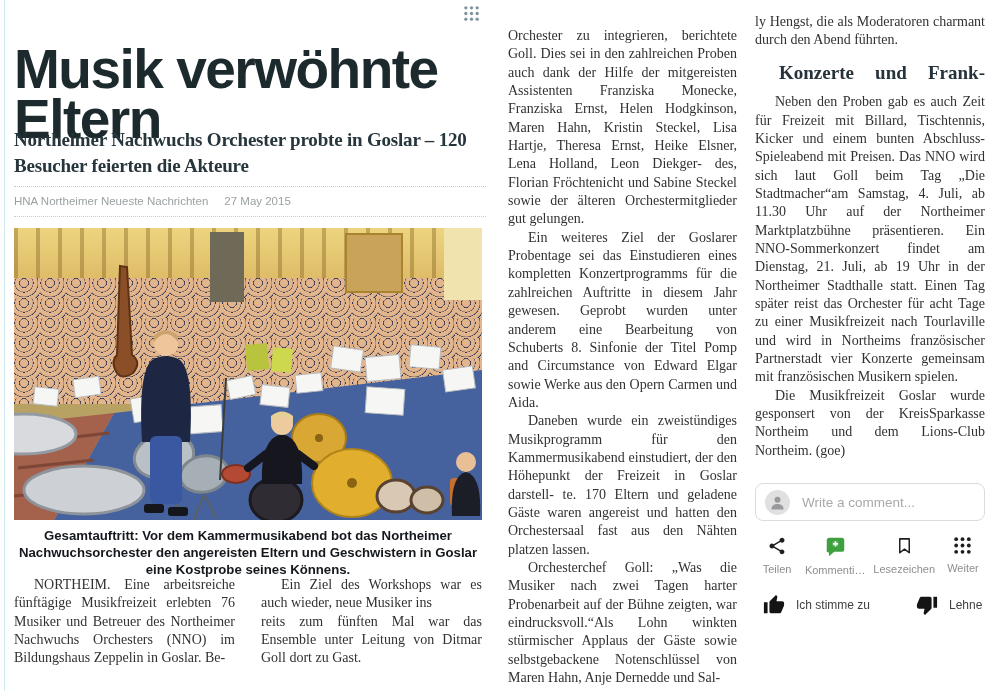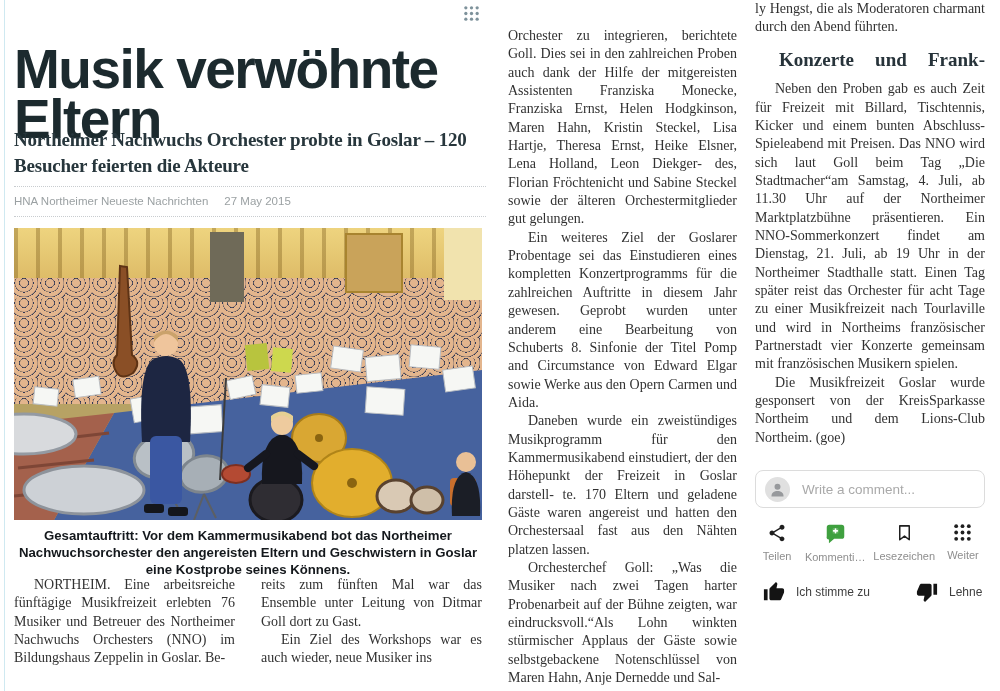--- a/index.html
+++ b/index.html
@@ -34,21 +34,21 @@
            font-family:"Liberation Sans",sans-serif;font-weight:700;
            font-size:13.2px;line-height:17px;color:#14181c;}
   .bodycols{position:absolute;top:576px;left:0;width:468px;height:115px;overflow:hidden;
             display:flex;gap:26px;}
   .bodycols>div{width:221px;}
 
   
   .para{margin:0;font-size:14px;line-height:18.35px;text-align:justify;color:#313131;}
   .para.ind{text-indent:20px;}
   #midcol{position:absolute;left:508px;top:17px;width:229px;height:691px;overflow:hidden;padding-top:10px;box-sizing:border-box;}
-  #rightcol{position:absolute;left:755px;top:0;width:230px;height:691px;overflow:hidden;padding-top:0;box-sizing:border-box;}
+  #rightcol{position:absolute;left:755px;top:0;width:230px;height:691px;overflow:hidden;padding-top:13px;box-sizing:border-box;}
   .subhead{margin:13px 0 11px 0;font-weight:700;font-size:19px;line-height:19.5px;color:#27333a;}
   .subhead-l1{display:flex;justify-content:space-between;padding-left:24px;}
   .subhead-l2{}
 
   
   .comment-box{margin-top:23px;height:36px;border:1px solid #dcdcdc;border-radius:8px;
                display:flex;align-items:center;gap:10px;padding:0 9px;background:#fff;}
   .avatar{width:25px;height:25px;border-radius:50%;background:#e0e0e0;flex:0 0 auto;
           display:flex;align-items:center;justify-content:center;}
   .comment-input{border:none;outline:none;flex:1;min-width:0;background:transparent;
@@ -162,22 +162,22 @@
       </svg>
     </div>
 
     <div class="caption">Gesamtauftritt: Vor dem Kammermusikabend bot das Northeimer Nachwuchsorchester den angereisten Eltern und Geschwistern in Goslar eine Kostprobe seines Könnens.</div>
 
     <div class="bodycols">
       <div>
           <p class="para ind">NORTHEIM. Eine arbeitsreiche fünftägige Musikfreizeit erlebten 76 Musiker und Betreuer des Northeimer Nachwuchs Orchesters (NNO) im Bildungshaus Zeppelin in Goslar. Be-</p>
         </div>
       <div>
+          <p class="para ind">Ein Ziel des Workshops war es auch wieder, neue Musiker ins</p>
           <p class="para">reits zum fünften Mal war das Ensemble unter Leitung von Ditmar Goll dort zu Gast.</p>
-          <p class="para ind">Ein Ziel des Workshops war es auch wieder, neue Musiker ins</p>
         </div>
     </div>
   </div>
 
   <div id="midcol">
       <p class="para">Orchester zu integrieren, berichtete Goll. Dies sei in den zahlreichen Proben auch dank der Hilfe der mitgereisten Assistenten Franziska Monecke, Franziska Ernst, Helen Hodgkinson, Maren Hahn, Kristin Steckel, Lisa Hartje, Theresa Ernst, Heike Elsner, Lena Holland, Leon Diekger- des, Florian Fröchtenicht und Sabine Steckel sowie der älteren Orchestermitglieder gut gelungen.</p>
       <p class="para ind">Ein weiteres Ziel der Goslarer Probentage sei das Einstudieren eines kompletten Konzertprogramms für die zahlreichen Auftritte in diesem Jahr gewesen. Geprobt wurden unter anderem eine Bearbeitung von Schuberts 8. Sinfonie der Titel Pomp and Circumstance von Edward Elgar sowie Werke aus den Opern Carmen und Aida.</p>
       <p class="para ind">Daneben wurde ein zweistündiges Musikprogramm für den Kammermusikabend einstudiert, der den Höhepunkt der Freizeit in Goslar darstell- te. 170 Eltern und geladene Gäste waren angereist und hatten den Orchestersaal fast aus den Nähten platzen lassen.</p>
       <p class="para ind">Orchesterchef Goll: „Was die Musiker nach zwei Tagen harter Probenarbeit auf der Bühne zeigten, war eindrucksvoll.“Als Lohn winkten stürmischer Applaus der Gäste sowie selbstgebackene Notenschlüssel von Maren Hahn, Anje Dernedde und Sal-</p>
     </div>

